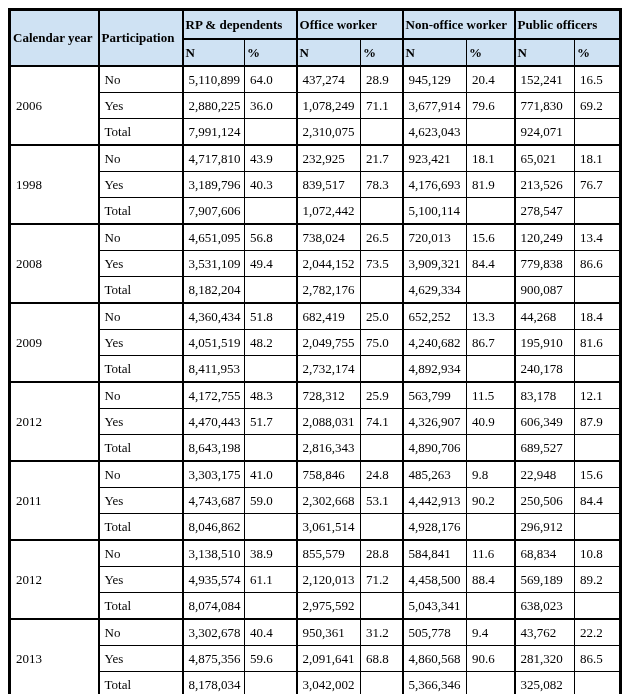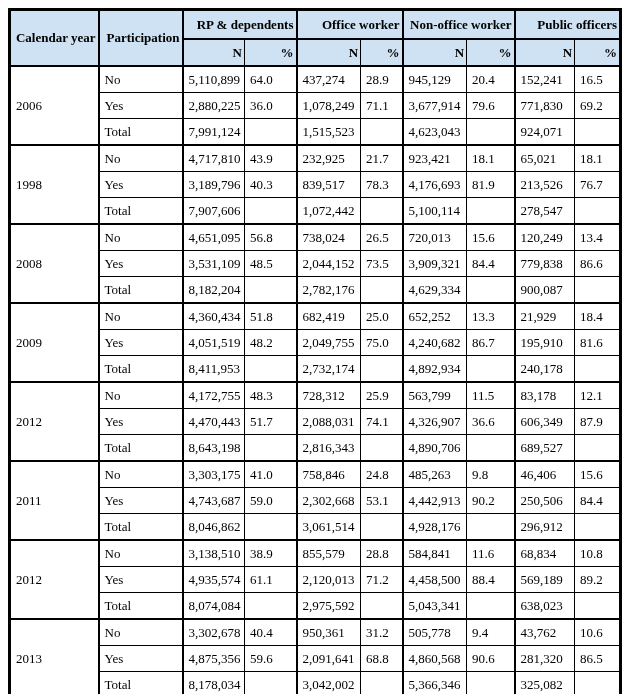--- a/index.html
+++ b/index.html
@@ -19,21 +19,21 @@
     border: 1px solid #000;
     color: #000;
     font-size: 13px;
     overflow: hidden;
     white-space: nowrap;
     vertical-align: middle;
   }
   thead th {
     background: #cfe2f3;
     font-weight: bold;
-    text-align: right;
+    text-align: left;
     padding: 0 2px;
   }
   thead tr.group-header-row th { height: 27px; }
   thead tr.sub-header-row th { height: 25px; border-top: 2px solid #000; }
   thead th.rowspan-head { height: auto; }
   tbody td {
     height: 25px;
     padding: 0 2px 0 5px;
     text-align: left;
     font-weight: normal;
@@ -102,21 +102,21 @@
           <td>71.1</td>
           <td class="gb">3,677,914</td>
           <td>79.6</td>
           <td class="gb">771,830</td>
           <td>69.2</td>
         </tr>
         <tr>
           <td class="gb">Total</td>
           <td class="gb">7,991,124</td>
           <td></td>
-          <td class="gb">1,515,523</td>
+          <td class="gb">2,310,075</td>
           <td></td>
           <td class="gb">4,623,043</td>
           <td></td>
           <td class="gb">924,071</td>
           <td></td>
         </tr>
         <tr class="group-start">
           <td rowspan="3">1998</td>
           <td class="gb">No</td>
           <td class="gb">4,717,810</td>
@@ -158,21 +158,21 @@
           <td class="gb">738,024</td>
           <td>26.5</td>
           <td class="gb">720,013</td>
           <td>15.6</td>
           <td class="gb">120,249</td>
           <td>13.4</td>
         </tr>
         <tr>
           <td class="gb">Yes</td>
           <td class="gb">3,531,109</td>
-          <td>48.5</td>
+          <td>49.4</td>
           <td class="gb">2,044,152</td>
           <td>73.5</td>
           <td class="gb">3,909,321</td>
           <td>84.4</td>
           <td class="gb">779,838</td>
           <td>86.6</td>
         </tr>
         <tr>
           <td class="gb">Total</td>
           <td class="gb">8,182,204</td>
@@ -186,21 +186,21 @@
         </tr>
         <tr class="group-start">
           <td rowspan="3">2009</td>
           <td class="gb">No</td>
           <td class="gb">4,360,434</td>
           <td>51.8</td>
           <td class="gb">682,419</td>
           <td>25.0</td>
           <td class="gb">652,252</td>
           <td>13.3</td>
-          <td class="gb">21,929</td>
+          <td class="gb">44,268</td>
           <td>18.4</td>
         </tr>
         <tr>
           <td class="gb">Yes</td>
           <td class="gb">4,051,519</td>
           <td>48.2</td>
           <td class="gb">2,049,755</td>
           <td>75.0</td>
           <td class="gb">4,240,682</td>
           <td>86.7</td>
@@ -230,21 +230,21 @@
           <td class="gb">83,178</td>
           <td>12.1</td>
         </tr>
         <tr>
           <td class="gb">Yes</td>
           <td class="gb">4,470,443</td>
           <td>51.7</td>
           <td class="gb">2,088,031</td>
           <td>74.1</td>
           <td class="gb">4,326,907</td>
-          <td>36.6</td>
+          <td>40.9</td>
           <td class="gb">606,349</td>
           <td>87.9</td>
         </tr>
         <tr>
           <td class="gb">Total</td>
           <td class="gb">8,643,198</td>
           <td></td>
           <td class="gb">2,816,343</td>
           <td></td>
           <td class="gb">4,890,706</td>
@@ -254,21 +254,21 @@
         </tr>
         <tr class="group-start">
           <td rowspan="3">2011</td>
           <td class="gb">No</td>
           <td class="gb">3,303,175</td>
           <td>41.0</td>
           <td class="gb">758,846</td>
           <td>24.8</td>
           <td class="gb">485,263</td>
           <td>9.8</td>
-          <td class="gb">46,406</td>
+          <td class="gb">22,948</td>
           <td>15.6</td>
         </tr>
         <tr>
           <td class="gb">Yes</td>
           <td class="gb">4,743,687</td>
           <td>59.0</td>
           <td class="gb">2,302,668</td>
           <td>53.1</td>
           <td class="gb">4,442,913</td>
           <td>90.2</td>
@@ -323,21 +323,21 @@
         <tr class="group-start">
           <td rowspan="3">2013</td>
           <td class="gb">No</td>
           <td class="gb">3,302,678</td>
           <td>40.4</td>
           <td class="gb">950,361</td>
           <td>31.2</td>
           <td class="gb">505,778</td>
           <td>9.4</td>
           <td class="gb">43,762</td>
-          <td>10.6</td>
+          <td>22.2</td>
         </tr>
         <tr>
           <td class="gb">Yes</td>
           <td class="gb">4,875,356</td>
           <td>59.6</td>
           <td class="gb">2,091,641</td>
           <td>68.8</td>
           <td class="gb">4,860,568</td>
           <td>90.6</td>
           <td class="gb">281,320</td>

